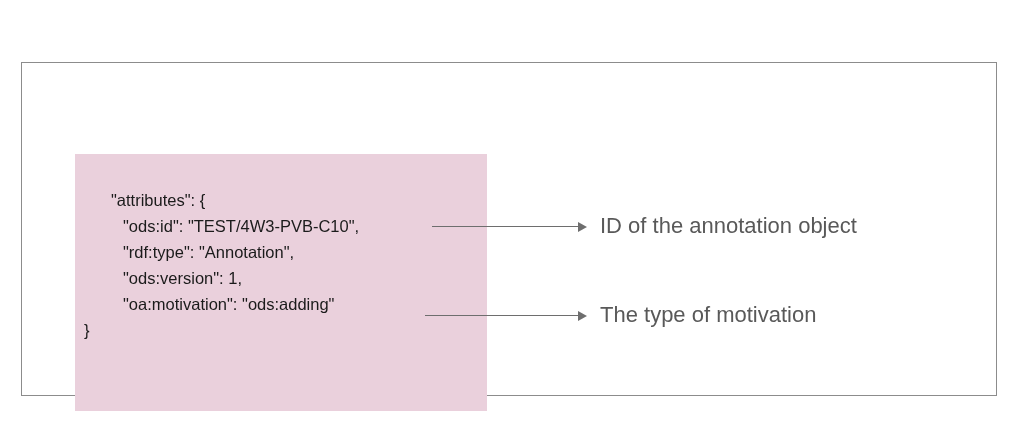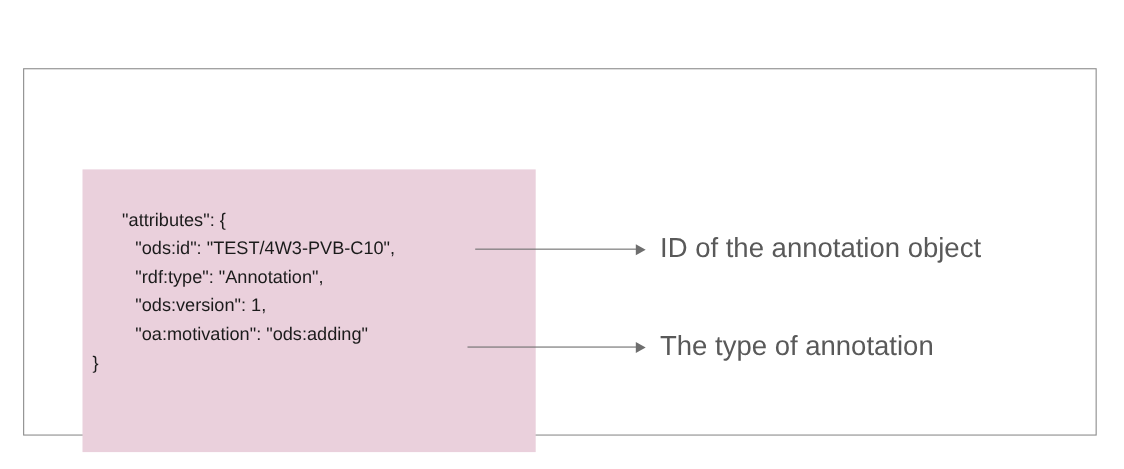--- a/index.html
+++ b/index.html
@@ -82,21 +82,21 @@
     width: 0;
     height: 0;
     border-top: 5px solid transparent;
     border-bottom: 5px solid transparent;
     border-left: 9px solid #6e6e6e;
   }
   .callout-label {
     position: absolute;
     color: #595959;
     font-family: "Liberation Sans", sans-serif;
-    font-size: 25px;
+    font-size: 22px;
     line-height: 26px;
     white-space: nowrap;
   }
 
   
   #callout-1-line   { left: 410px; top: 163px; width: 148px; }
   #callout-1-arrow  { left: 556px; top: 159px; }
   #callout-1-label  { left: 578px; top: 150px; }
 
   
@@ -117,17 +117,17 @@
 
     <div class="callout">
       <div class="callout-line" id="callout-1-line"></div>
       <div class="callout-arrow" id="callout-1-arrow"></div>
       <div class="callout-label" id="callout-1-label">ID of the annotation object</div>
     </div>
 
     <div class="callout">
       <div class="callout-line" id="callout-2-line"></div>
       <div class="callout-arrow" id="callout-2-arrow"></div>
-      <div class="callout-label" id="callout-2-label">The type of annotation</div>
+      <div class="callout-label" id="callout-2-label">The type of motivation</div>
     </div>
 
   </div>
 </div>
 
 </body></html>

